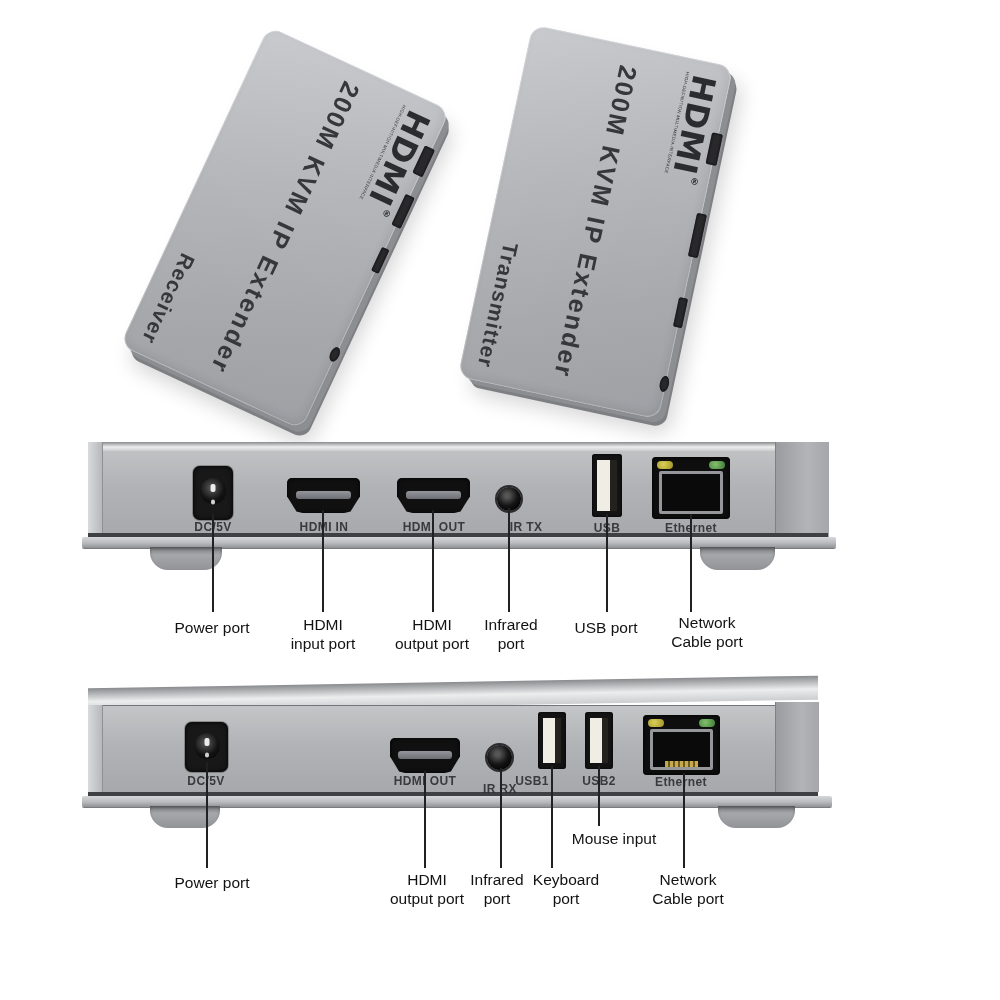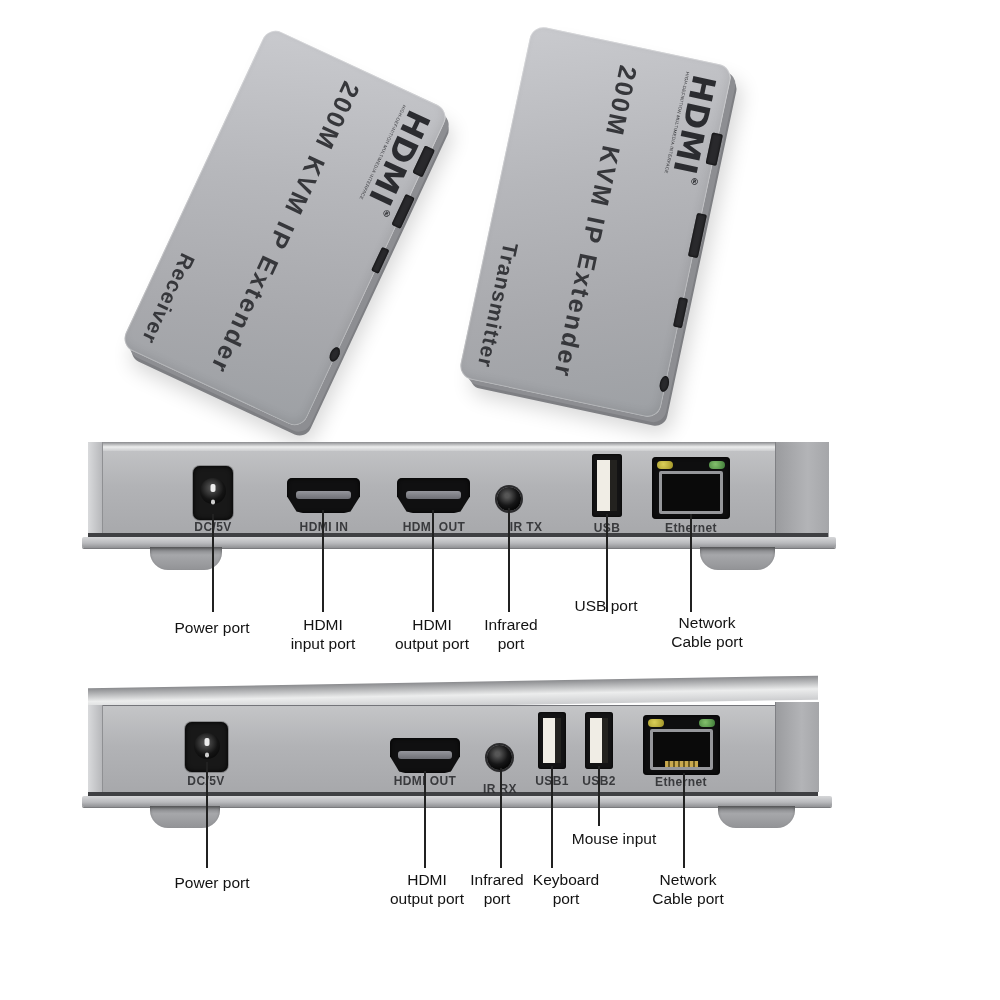--- a/index.html
+++ b/index.html
@@ -159,21 +159,21 @@
   <div class="cline" style="left:606px;top:514px;height:98px"></div>
   <div class="cline" style="left:690px;top:514px;height:98px"></div>
 
   <div class="callout" style="left:212px;top:618px">Power port</div>
   <div class="callout" style="left:323px;top:615px">HDMI
 input port</div>
   <div class="callout" style="left:432px;top:615px">HDMI
 output port</div>
   <div class="callout" style="left:511px;top:615px">Infrared
 port</div>
-  <div class="callout" style="left:606px;top:596px">USB port</div>
+  <div class="callout" style="left:606px;top:618px">USB port</div>
   <div class="callout" style="left:707px;top:613px">Network
 Cable port</div>
 
   <div class="case" style="left:88px;top:678px;width:730px;height:150px">
     <div class="sheen" style="top:4px;height:24px;transform:skewY(-1deg)"></div>
     <div class="body" style="left:0;top:27px;width:730px;height:87px"></div>
     <div class="capL" style="left:0;top:27px;height:87px"></div>
     <div class="sideR" style="left:687px;top:24px;width:43px;height:90px"></div>
     <div class="baseline" style="top:114px"></div>
     <div class="flange" style="left:-6px;right:-14px;top:118px"></div>
@@ -191,21 +191,21 @@
       <span class="slot"></span>
     </div>
     <div class="case-label" style="left:337px;top:96px">HDMI OUT</div>
 
     <div class="port ir" style="left:399px;top:67px;width:25px;height:25px"></div>
     <div class="case-label" style="left:412px;top:104px">IR RX</div>
 
     <div class="port usb" style="left:450px;top:34px;width:28px;height:57px">
       <span class="tongue"></span>
     </div>
-    <div class="case-label" style="left:464px;top:96px">USB1</div>
+    <div class="case-label" style="left:444px;top:96px">USB1</div>
 
     <div class="port usb" style="left:497px;top:34px;width:28px;height:57px">
       <span class="tongue"></span>
     </div>
     <div class="case-label" style="left:511px;top:96px">USB2</div>
 
     <div class="port eth" style="left:555px;top:37px;width:77px;height:60px">
       <span class="led led-y"></span>
       <span class="led led-g"></span>
       <span class="frame"></span>

